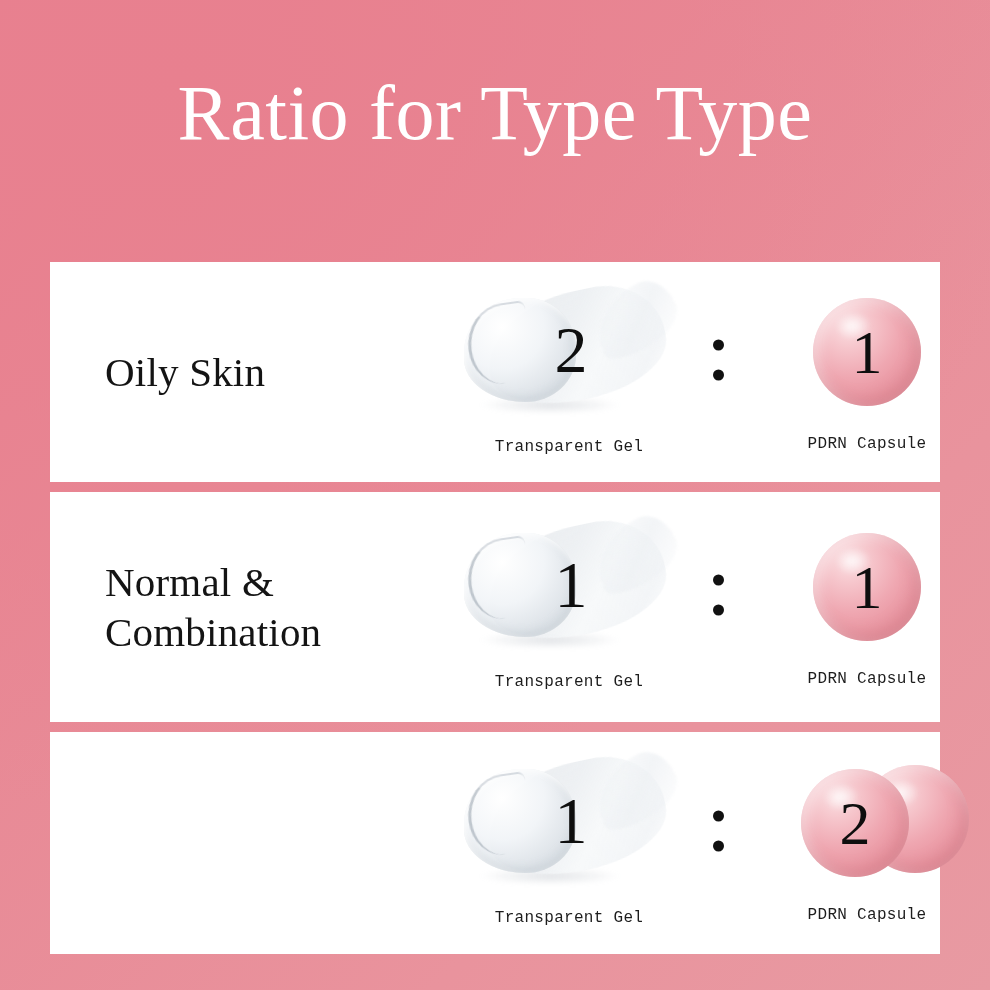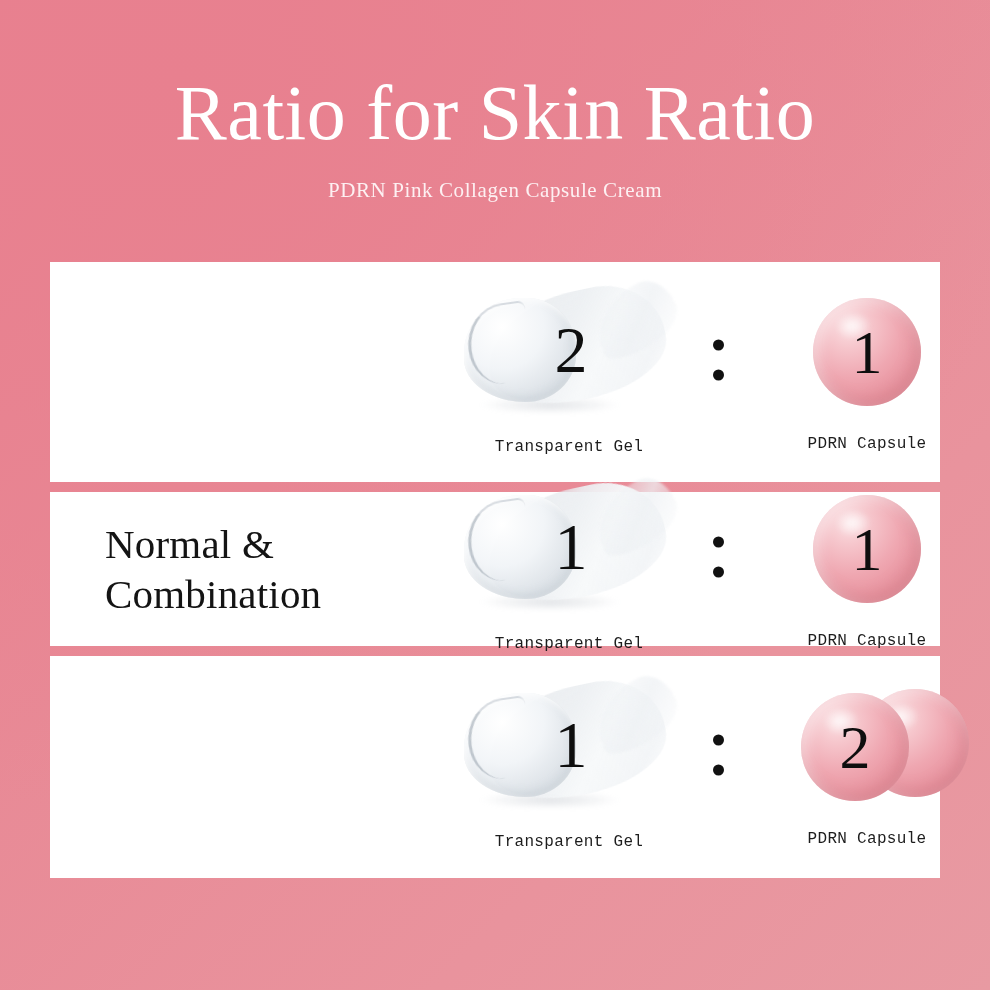--- a/index.html
+++ b/index.html
@@ -45,21 +45,21 @@
     width:890px;
   }
 
   .ratio-card {
     background:#ffffff;
     width:890px;
     position:relative;
     margin-bottom:10px;
   }
   .ratio-card.r1 { height:220px; }
-  .ratio-card.r2 { height:154px; }
+  .ratio-card.r2 { height:230px; }
   .ratio-card.r3 { height:222px; margin-bottom:0; }
 
   
   .skin-label {
     position:absolute;
     left:55px;
     top:50%;
     transform:translateY(-50%);
     color:#141414;
     font-size:41px;
@@ -238,27 +238,27 @@
     z-index:3;
   }
   .cap-art.pair .cap-num { left:45px; }
   .cap-art.pair .capsule.front { left:45px; }
   .cap-art.pair .capsule.back  { left:105px; }
 </style>
 </head>
 <body>
 
 <div class="header">
-  <div class="page-title">Ratio for Skin Ratio</div>
-  <div class="page-subtitle">PDRN Pink Collagen Capsule Cream</div>
+  <div class="page-title">Ratio for Type Type</div>
 </div>
 
 <div class="cards">
 
   <div class="ratio-card r1">
+    <div class="skin-label">Oily Skin</div>
 
     <div class="gel-col">
       <div class="gel-art">
         <div class="gel-shadow"></div>
         <div class="gel-tail"></div>
         <div class="gel-tip"></div>
         <div class="gel-blob"></div>
         <div class="gel-rim"></div>
         <div class="gel-num">2</div>
       </div>

